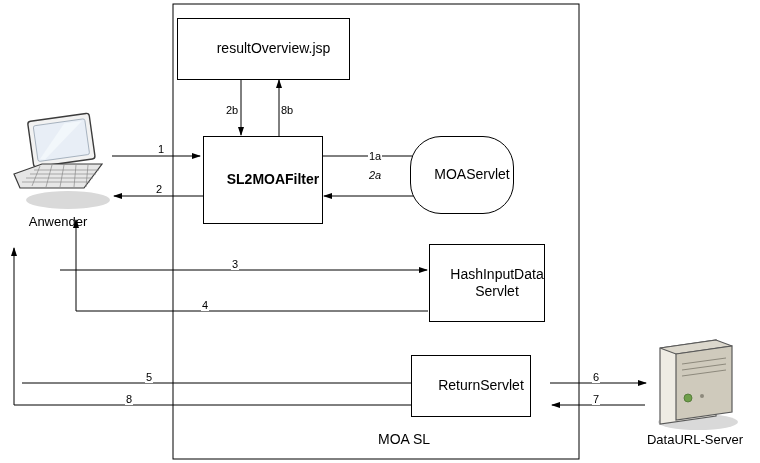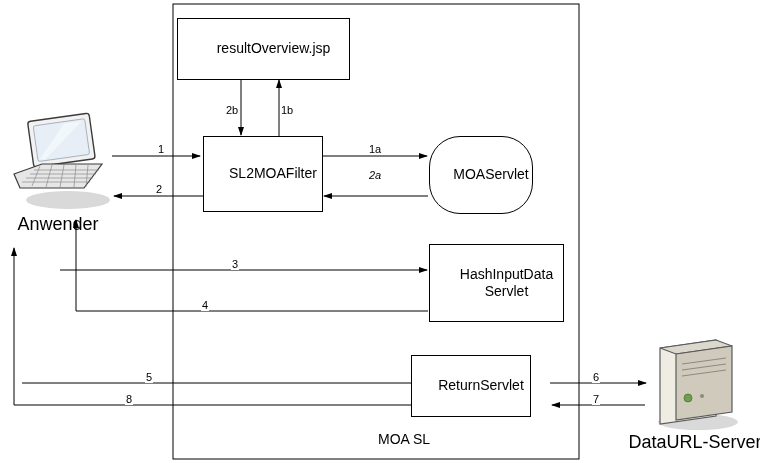--- a/index.html
+++ b/index.html
@@ -47,21 +47,21 @@
   .edge-label {
     position: absolute;
     font-size: 11px;
     color: #000000;
     background: #ffffff;
     padding: 0 1px;
     white-space: nowrap;
   }
   .node-caption {
     position: absolute;
-    font-size: 18px;
+    font-size: 13px;
     color: #000000;
     white-space: nowrap;
     text-align: center;
   }
   .laptop, .server {
     position: absolute;
   }
 </style>
 </head>
 <body>
@@ -136,43 +136,43 @@
     </g>
     <circle cx="48" cy="62" r="4" fill="#6f9f4a" stroke="#4d7334" stroke-width="0.8"></circle>
     <circle cx="62" cy="60" r="2" fill="#8d897c"></circle>
   </svg>
   <div class="node-caption" style="left:620px; top:432px; width:150px;">DataURL-Server</div>
 
   <div class="box" style="left:177px; top:18px; width:173px; height:62px;">
     <span>resultOverview.jsp</span>
   </div>
 
-  <div class="box" style="left:203px; top:136px; width:120px; height:76px;">
+  <div class="box" style="left:203px; top:136px; width:120px; height:88px;font-weight:bold;">
     <span>SL2MOAFilter</span>
   </div>
 
-  <div class="box" style="left:429px; top:136px; width:104px; height:78px;border-radius:31px;">
+  <div class="box" style="left:410px; top:136px; width:104px; height:78px;border-radius:31px;">
     <span>MOAServlet</span>
   </div>
 
-  <div class="box" style="left:429px; top:244px; width:135px; height:78px;">
+  <div class="box" style="left:429px; top:244px; width:116px; height:78px;">
     <span>HashInputData Servlet</span>
   </div>
 
   <div class="box" style="left:411px; top:355px; width:120px; height:62px;">
     <span>ReturnServlet</span>
   </div>
 
   <div class="container-label" style="left:341px; top:431px;margin-left:37px;">MOA SL</div>
 
   <div class="edge-label" style="left:157px; top:143px;">1</div>
   <div class="edge-label" style="left:155px; top:183px;">2</div>
-  <div class="edge-label" style="left:368px; top:143px;">1a</div>
+  <div class="edge-label" style="left:368px; top:150px;">1a</div>
   <div class="edge-label" style="left:368px; top:169px;font-style:italic;">2a</div>
-  <div class="edge-label" style="left:280px; top:104px;">1b</div>
+  <div class="edge-label" style="left:280px; top:104px;">8b</div>
   <div class="edge-label" style="left:225px; top:104px;">2b</div>
   <div class="edge-label" style="left:231px; top:258px;">3</div>
   <div class="edge-label" style="left:201px; top:299px;">4</div>
   <div class="edge-label" style="left:145px; top:371px;">5</div>
   <div class="edge-label" style="left:125px; top:393px;">8</div>
   <div class="edge-label" style="left:592px; top:371px;">6</div>
   <div class="edge-label" style="left:592px; top:393px;">7</div>
 
 </div>
 

